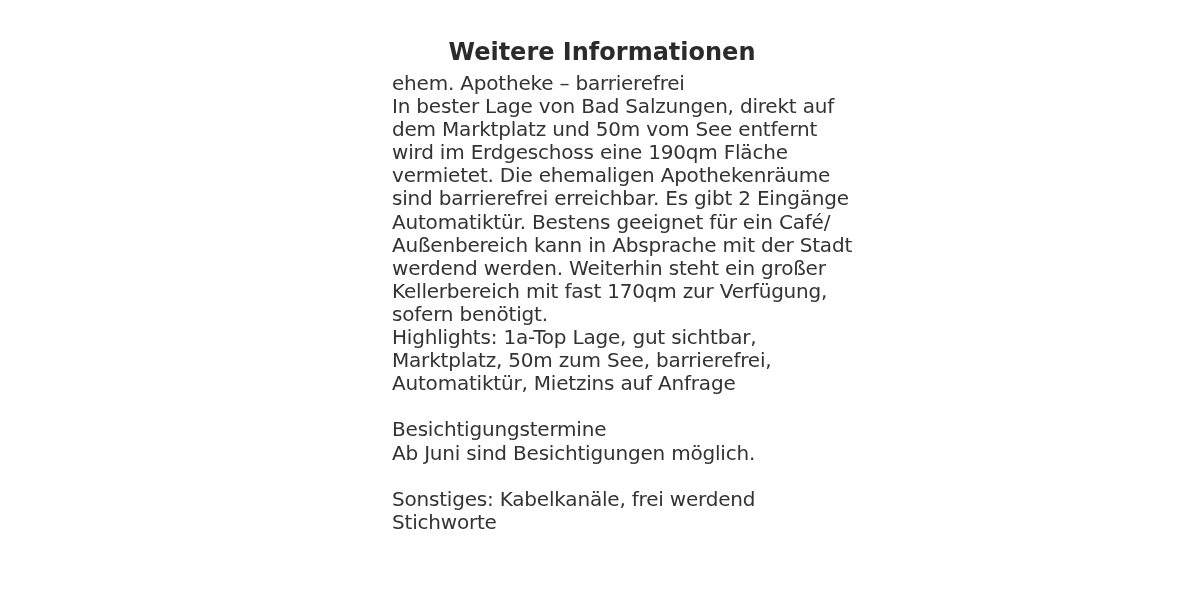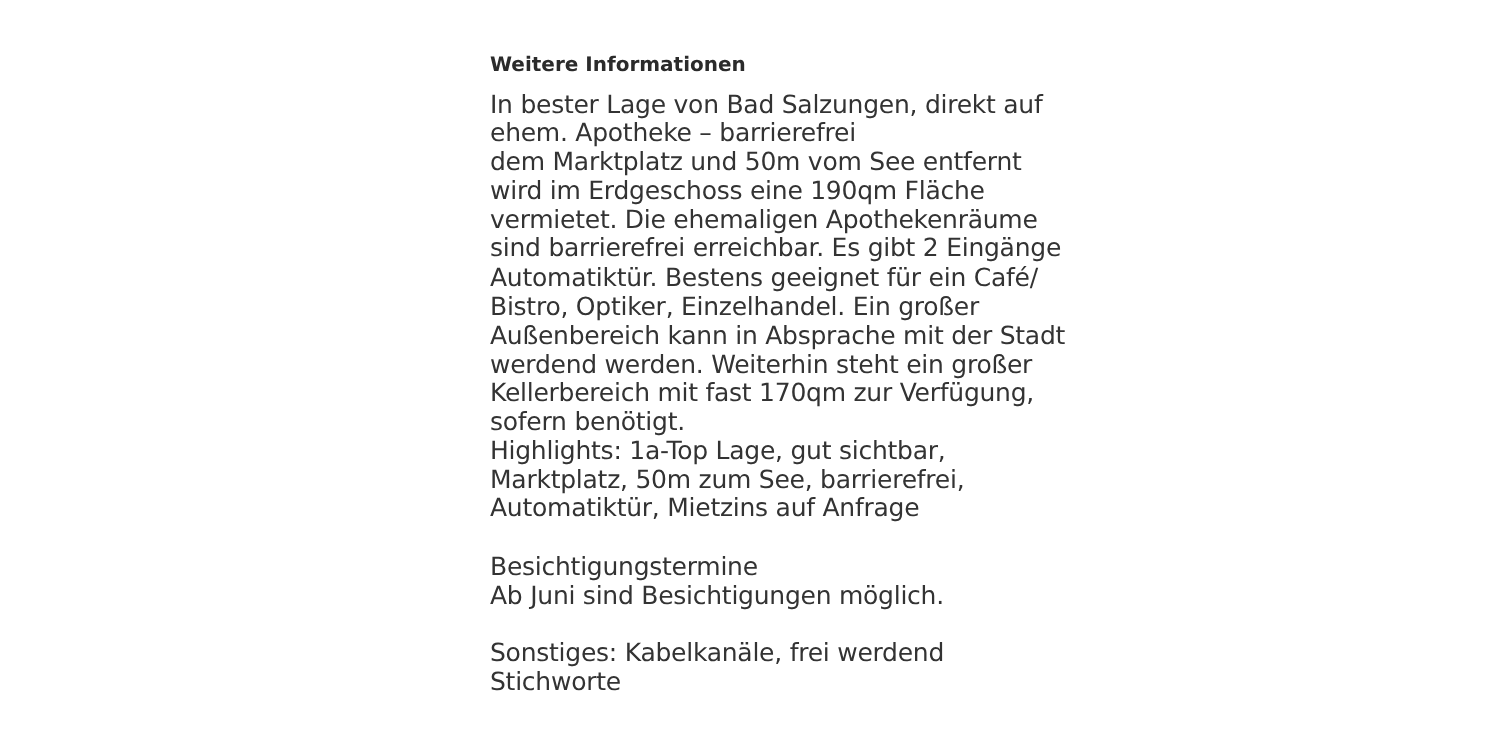--- a/index.html
+++ b/index.html
@@ -12,54 +12,54 @@
     }
     .content {
       position: absolute;
       left: 392px;
       top: 38px;
       width: 420px;
       color: #333333;
       font-family: "DejaVu Sans", sans-serif;
     }
     .heading {
-      font-size: 16px;
+      font-size: 24px;
       font-weight: bold;
       color: #2b2b2b;
       line-height: 28px;
       height: 28px;
       margin: 0 0 6px 0;
       white-space: nowrap;
+      text-align: center;
     }
     .line {
       font-size: 20px;
       line-height: 23.1px;
       height: 23.1px;
       white-space: nowrap;
       letter-spacing: -0.2px;
     }
     .spacer {
       height: 23.1px;
     }
   </style>
 </head>
 <body>
 
 <div class="content">
   <div class="heading">Weitere Informationen</div>
 
   <div>
+    <div class="line">ehem. Apotheke – barrierefrei</div>
     <div class="line">In bester Lage von Bad Salzungen, direkt auf</div>
-    <div class="line">ehem. Apotheke – barrierefrei</div>
     <div class="line">dem Marktplatz und 50m vom See entfernt</div>
     <div class="line">wird im Erdgeschoss eine 190qm Fläche</div>
     <div class="line">vermietet. Die ehemaligen Apothekenräume</div>
     <div class="line">sind barrierefrei erreichbar. Es gibt 2 Eingänge</div>
     <div class="line">Automatiktür. Bestens geeignet für ein Café/</div>
-    <div class="line">Bistro, Optiker, Einzelhandel. Ein großer</div>
     <div class="line">Außenbereich kann in Absprache mit der Stadt</div>
     <div class="line">werdend werden. Weiterhin steht ein großer</div>
     <div class="line">Kellerbereich mit fast 170qm zur Verfügung,</div>
     <div class="line">sofern benötigt.</div>
     <div class="line">Highlights: 1a-Top Lage, gut sichtbar,</div>
     <div class="line">Marktplatz, 50m zum See, barrierefrei,</div>
     <div class="line">Automatiktür, Mietzins auf Anfrage</div>
   </div>
 
   <div class="spacer"></div>

